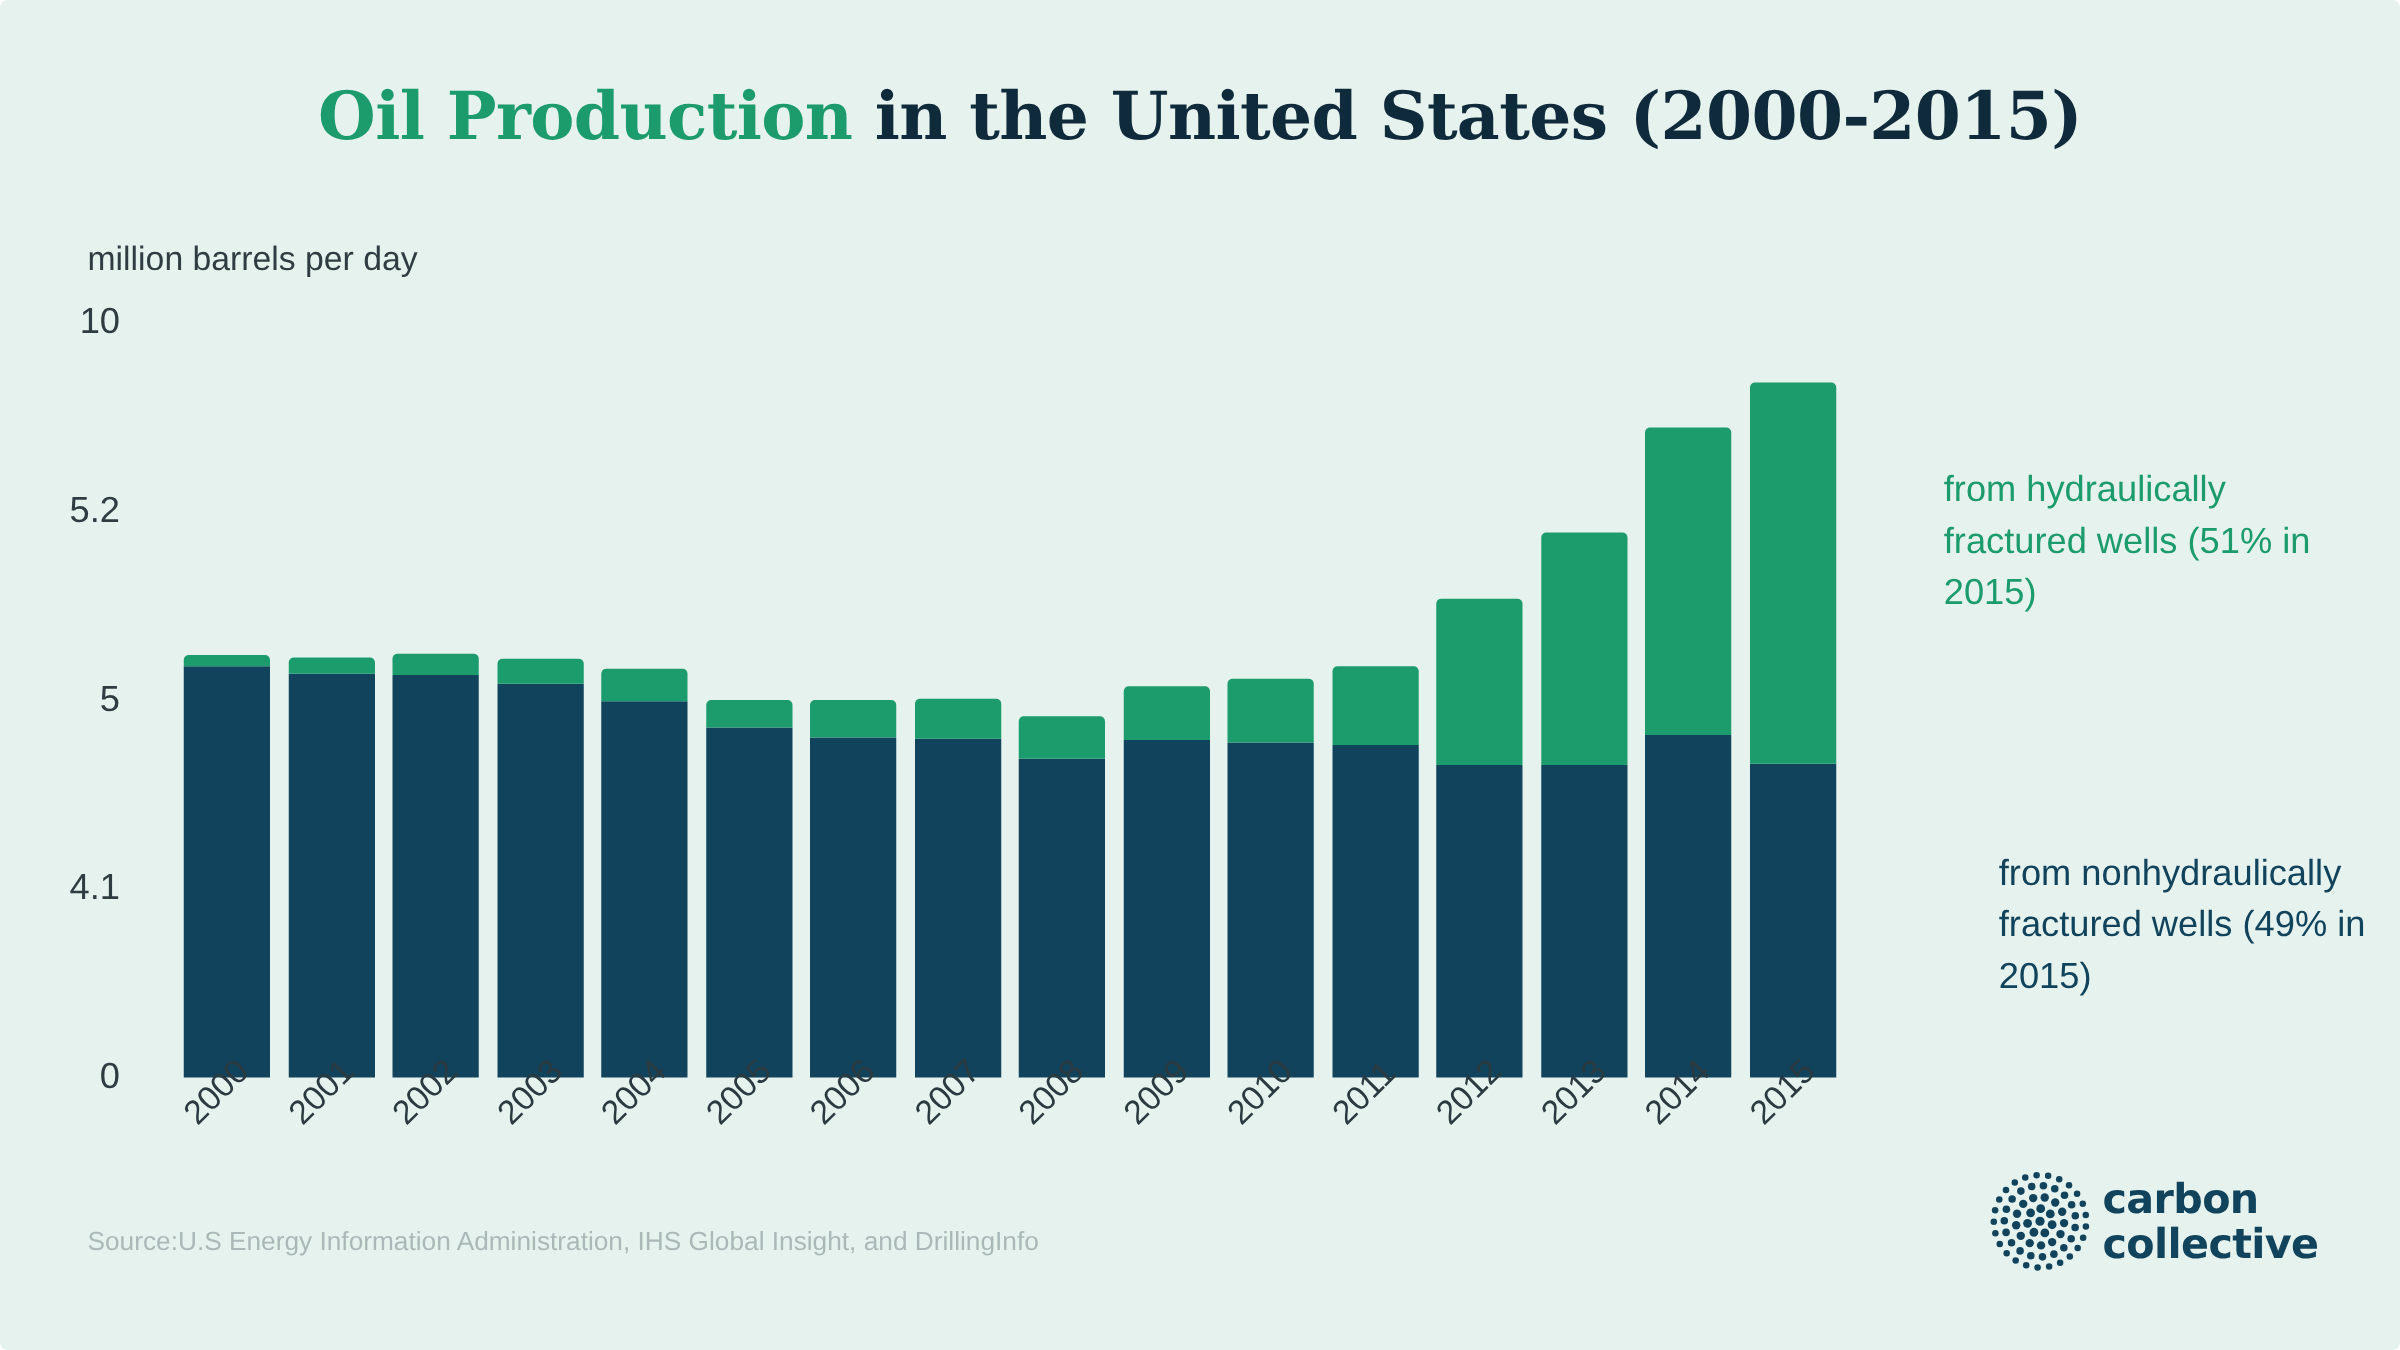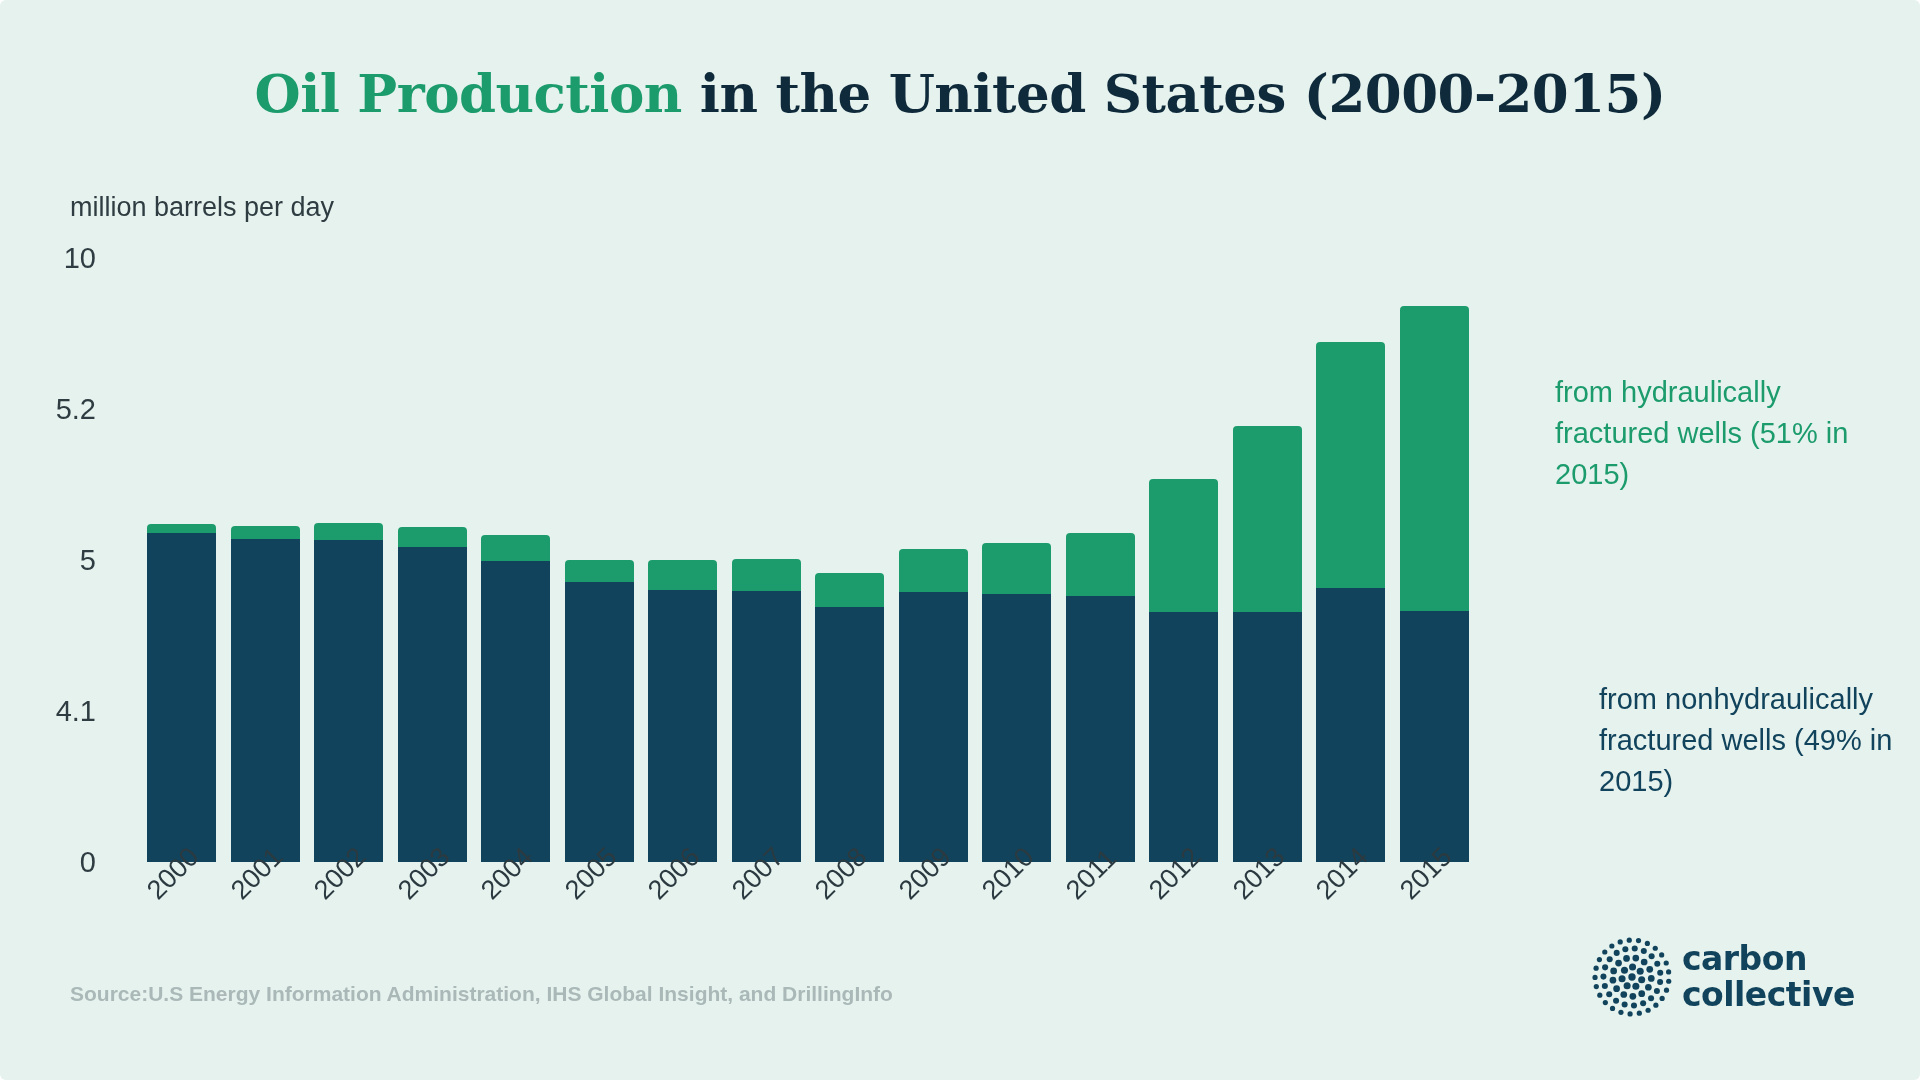--- a/index.html
+++ b/index.html
@@ -77,21 +77,21 @@
     line-height:1.42;
     width:300px;
   }
   #legend-frac{left:1555px;top:372px;color:#1c9c6d;}
   #legend-nonfrac{left:1555px;top:679px;color:#11445c;margin-left:44px;}
   
   #source{
     position:absolute;
     left:70px;top:982px;
     font-size:21px;
-    font-weight:bold;
+    font-weight:normal;
     color:#aab9b8;
     white-space:nowrap;
   }
   
   #brand{
     position:absolute;
     left:1590px;top:935px;
     display:flex;align-items:center;gap:8px;
   }
   #brand-mark{width:84px;height:84px;flex:0 0 84px;}

